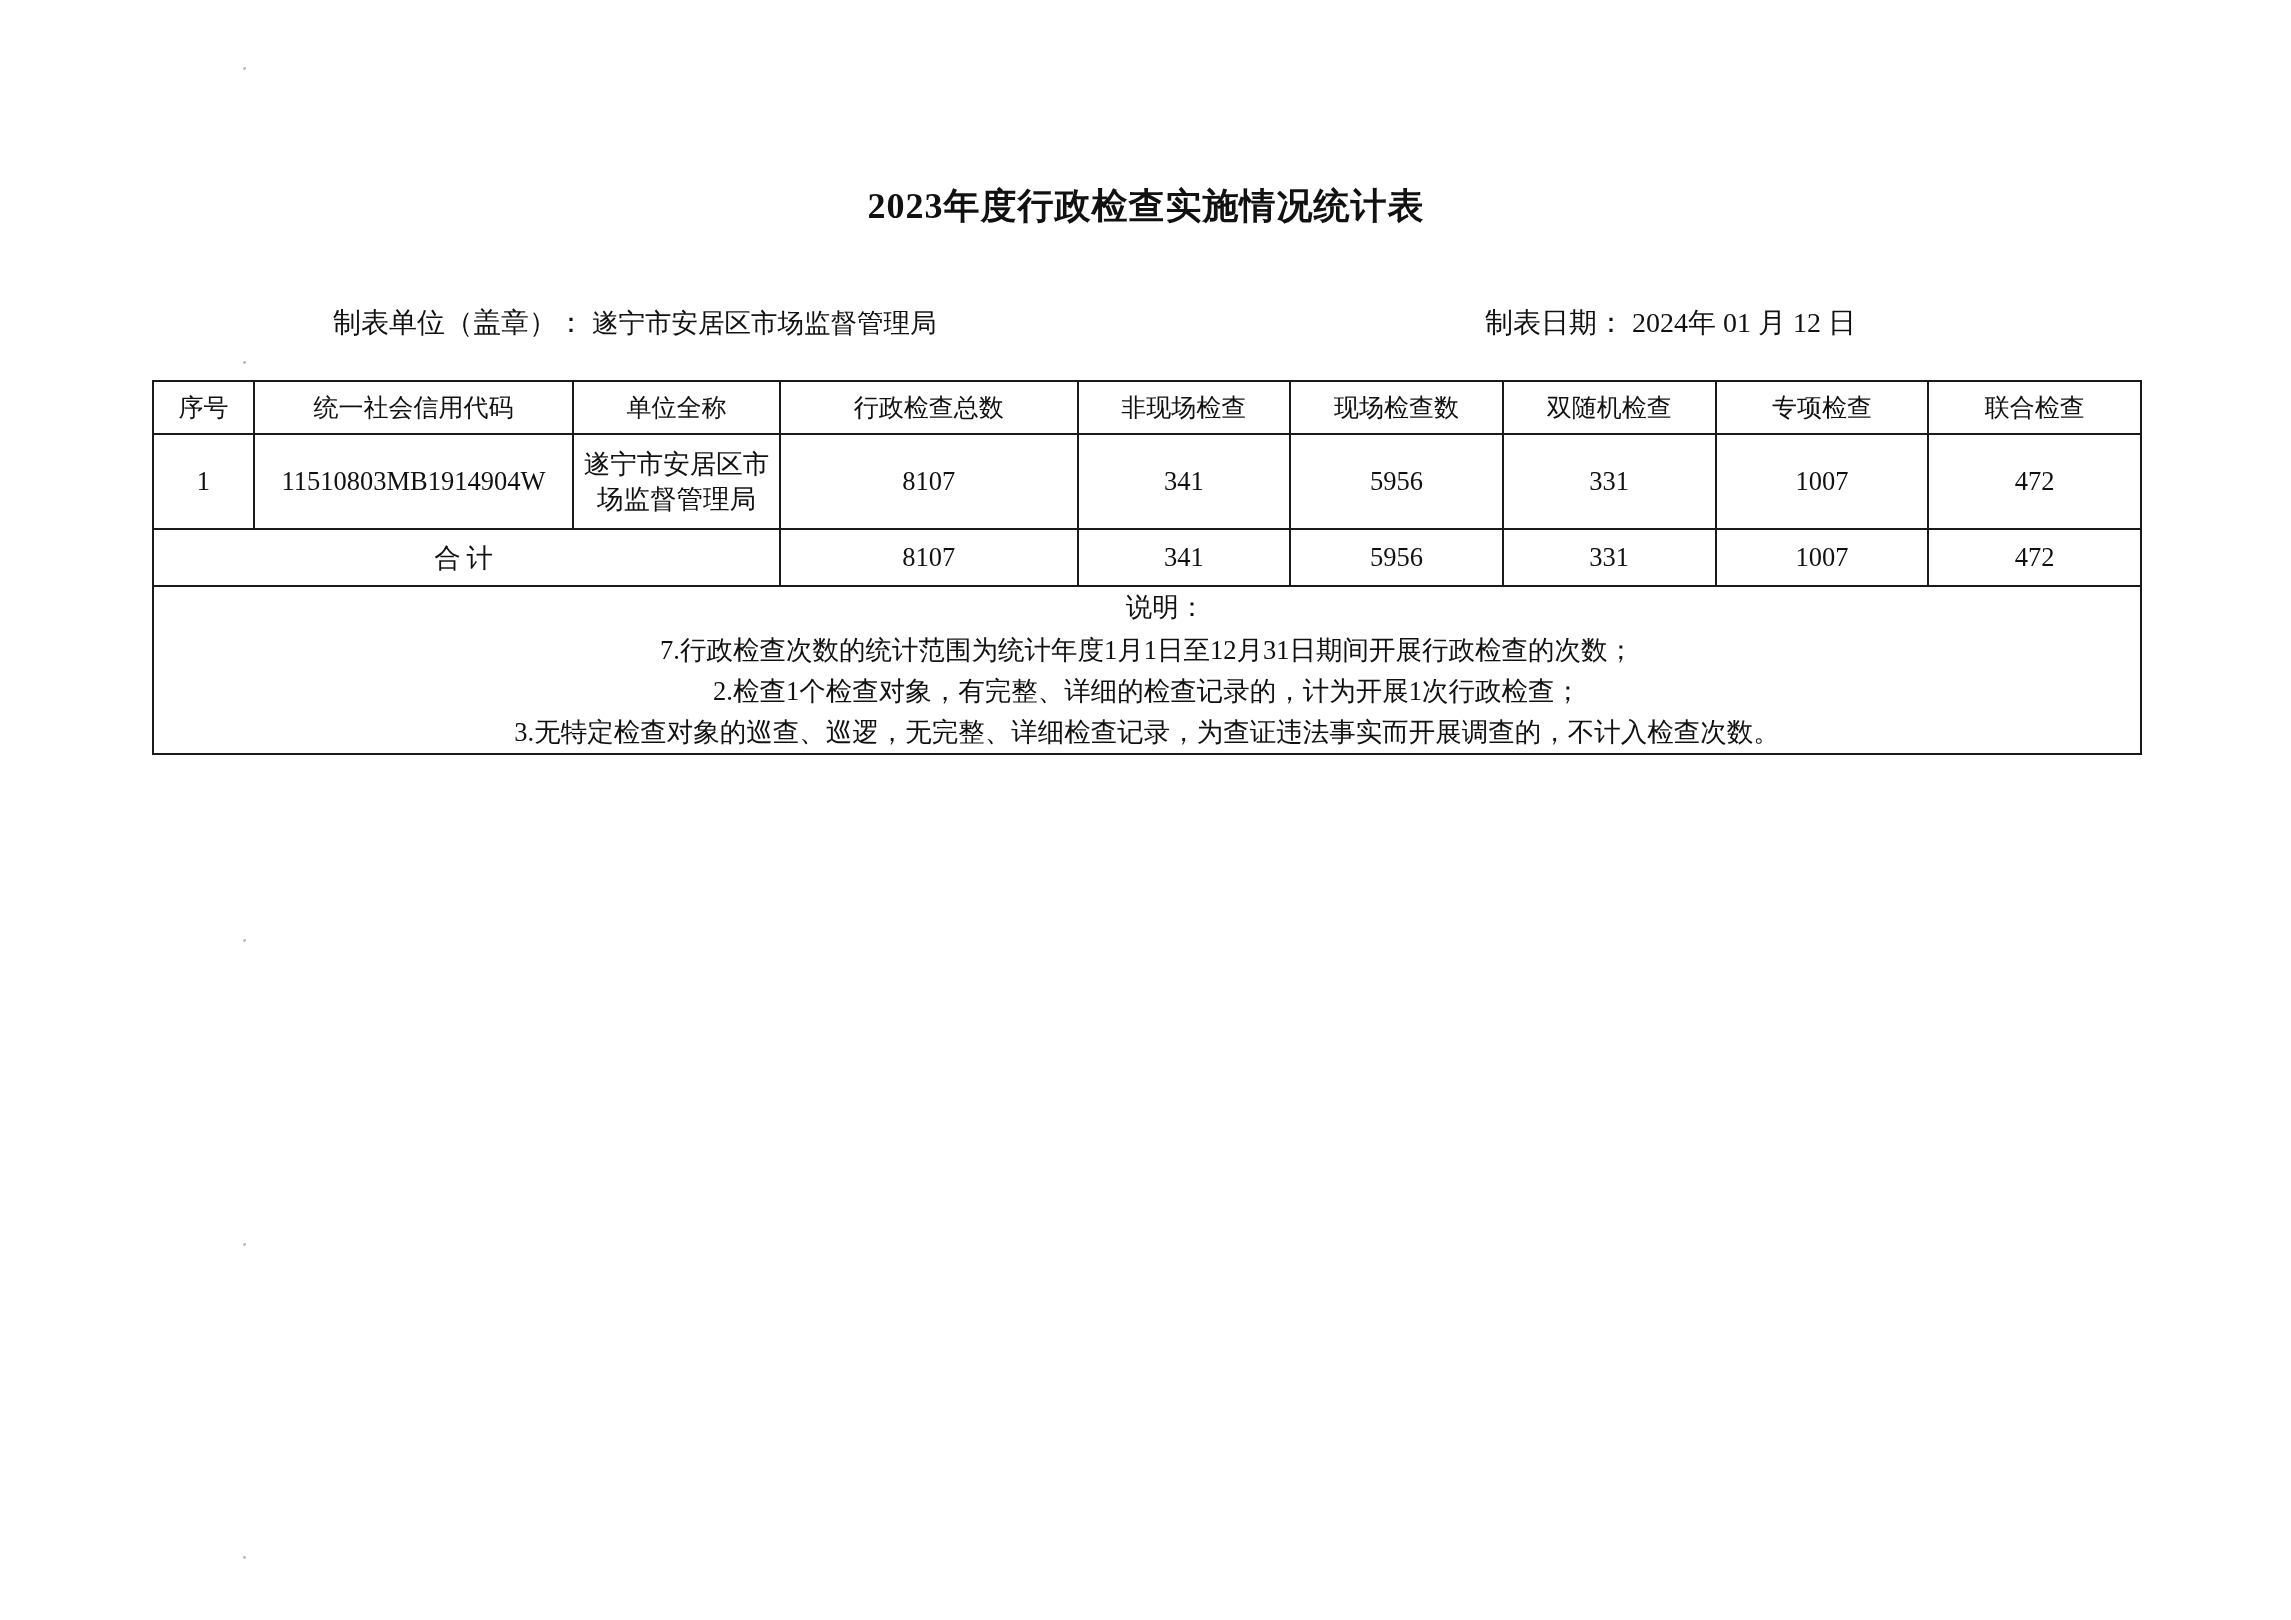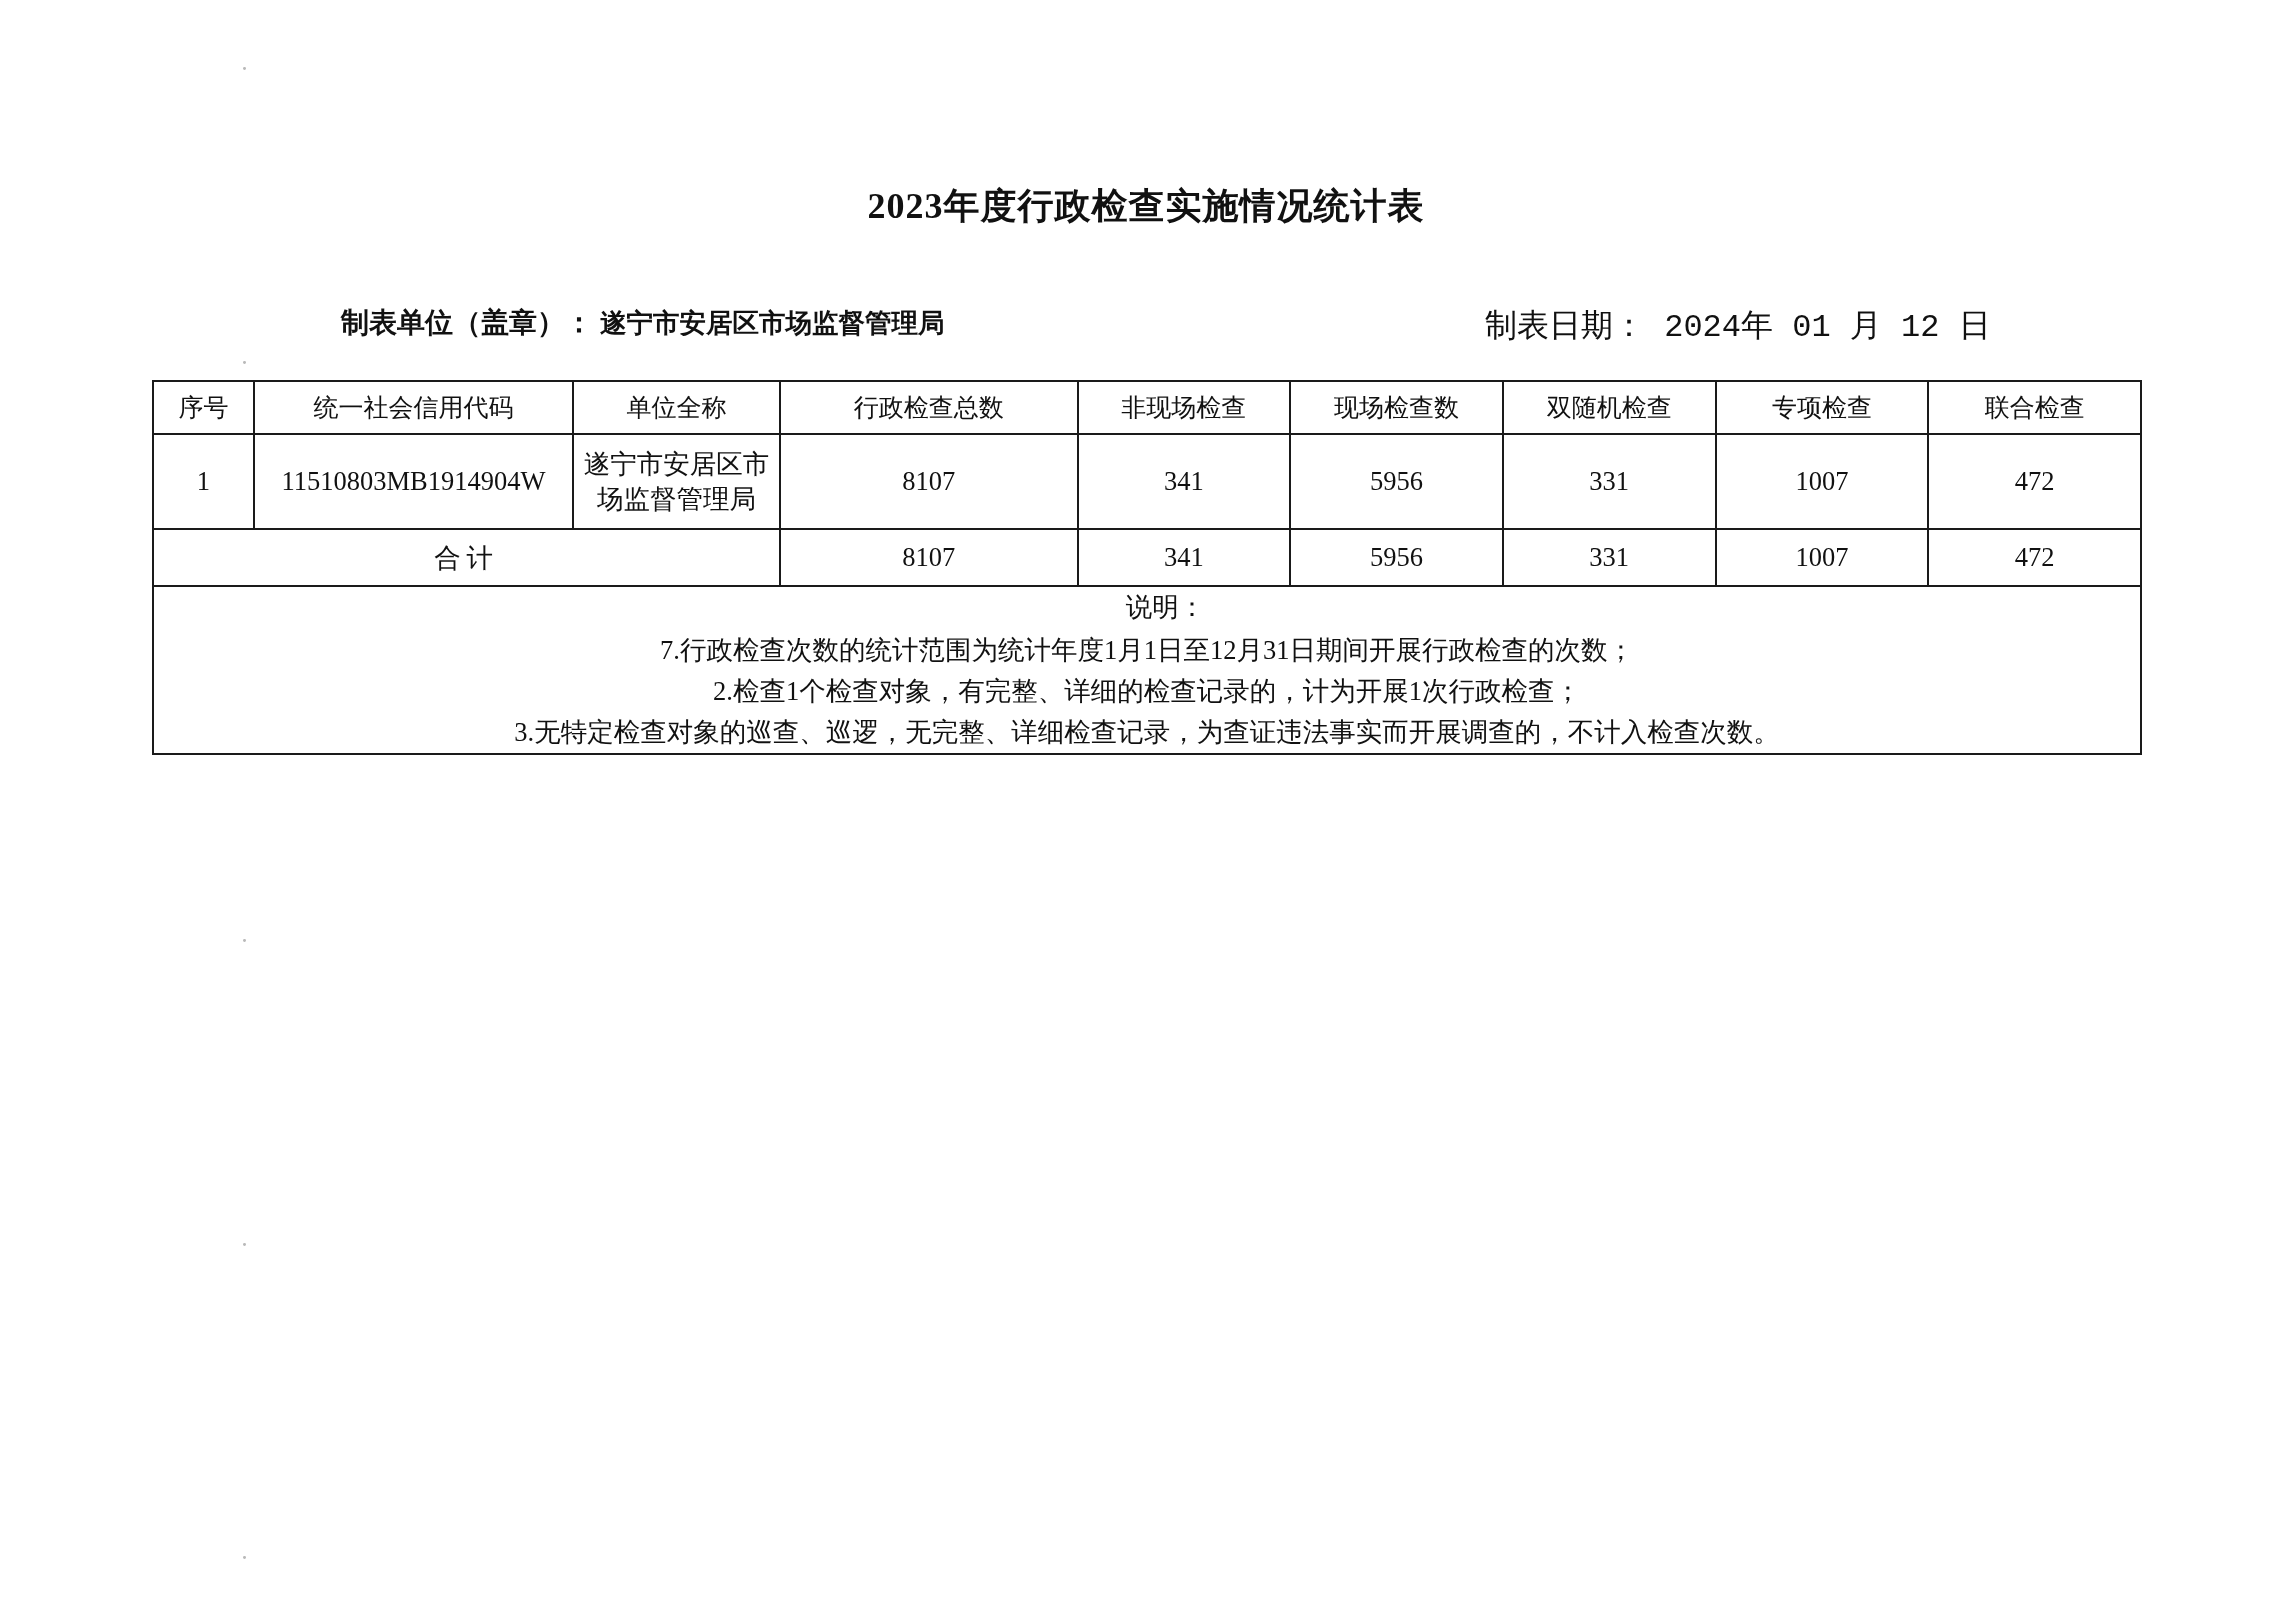--- a/index.html
+++ b/index.html
@@ -45,36 +45,34 @@
 
   .meta-row {
     position: absolute;
     top: 304px;
     left: 333px;
     width: 1647px;
     height: 39px;
   }
   .meta-left {
     position: absolute;
-    left: 8px;
+    left: 0;
     top: 0;
     font-size: 28px;
     white-space: nowrap;
-    font-weight: bold;
   }
   .meta-left .unit-name {
     font-size: 26.5px;
   }
   .meta-right {
     position: absolute;
     left: 1152px;
     top: 0;
-    font-size: 32px;
+    font-size: 28px;
     white-space: nowrap;
-    font-family: Liberation Mono, monospace;
   }
 
   table.stats {
     position: absolute;
     top: 380px;
     left: 152px;
     width: 1990px;
     border-collapse: collapse;
     table-layout: fixed;
   }

